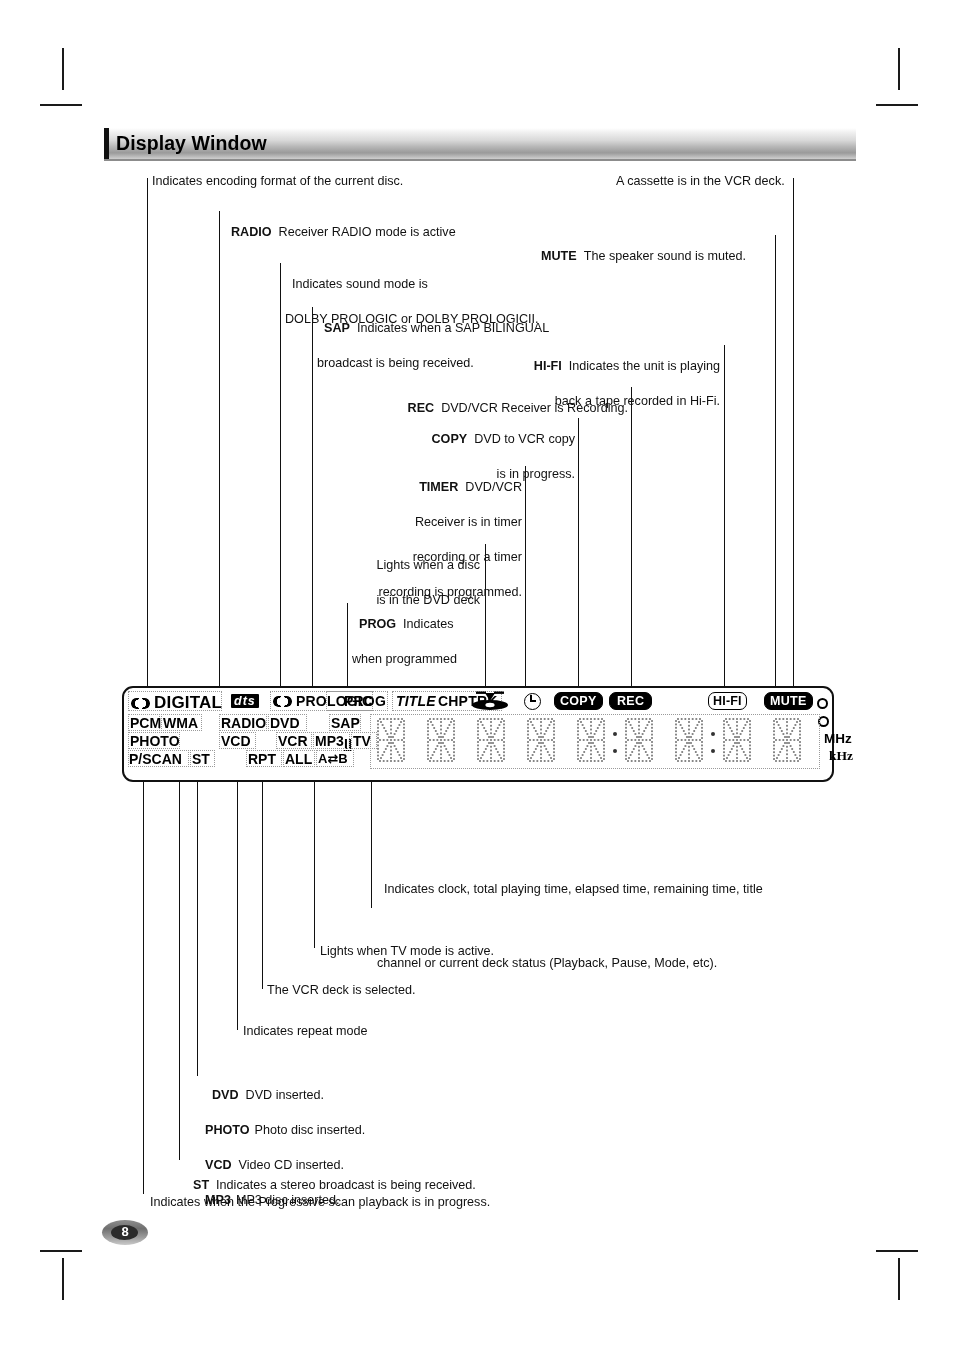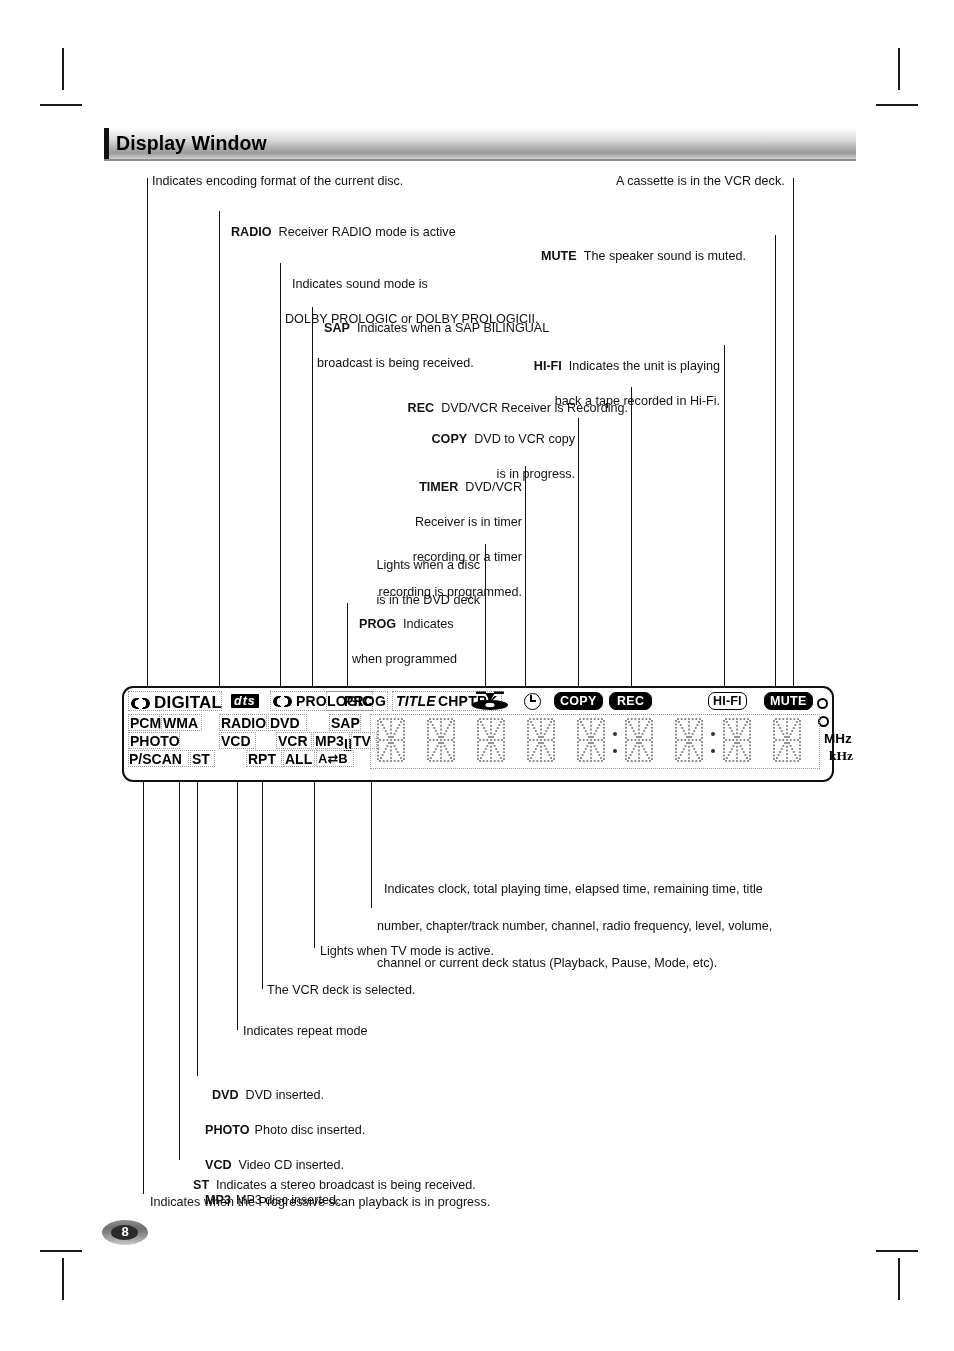--- a/index.html
+++ b/index.html
@@ -1045,21 +1045,21 @@
 <div class="ld" style="left:143px;top:782px;height:412px;"></div>
 <div class="ld" style="left:179px;top:782px;height:378px;"></div>
 <div class="ld" style="left:197px;top:782px;height:294px;"></div>
 <div class="ld" style="left:237px;top:782px;height:248px;"></div>
 <div class="ld" style="left:262px;top:782px;height:207px;"></div>
 <div class="ld" style="left:314px;top:782px;height:166px;"></div>
 <div class="ld" style="left:371px;top:782px;height:126px;"></div>
 
 <div class="co" style="left:377px;top:861px;line-height:18.5px;">
   <span>Indicates clock, total playing time, elapsed time, remaining time, title</span>
-  <br><span>number, chapter/track number, channel, radio frequency, level, volume,</span>
+  <br>
   <br><span>channel or current deck status (Playback, Pause, Mode, etc).</span>
 </div>
 
 <div class="co" style="left:320px;top:943px;">Lights when TV mode is active.</div>
 <div class="co" style="left:267px;top:982px;">The VCR deck is selected.</div>
 <div class="co" style="left:243px;top:1023px;">Indicates repeat mode</div>
 
 <div class="co" style="left:205px;top:1069px;line-height:17.6px;">
   <b>DVD</b><span style="margin-left:7px">DVD inserted.</span>
   <br><b>PHOTO</b><span style="margin-left:5px">Photo disc inserted.</span>

